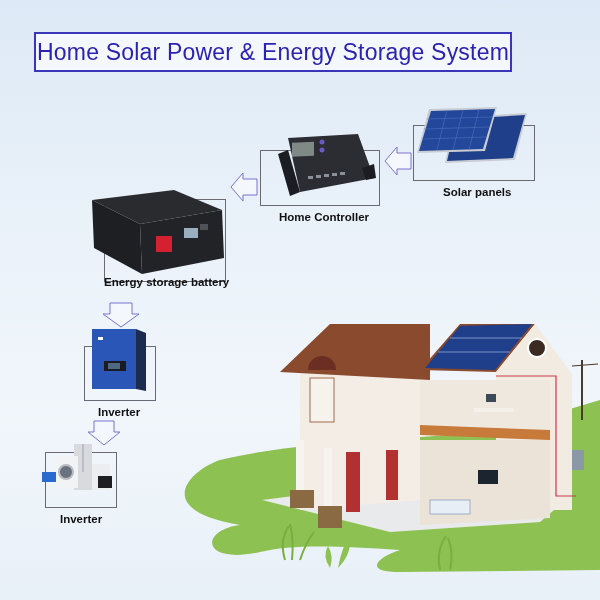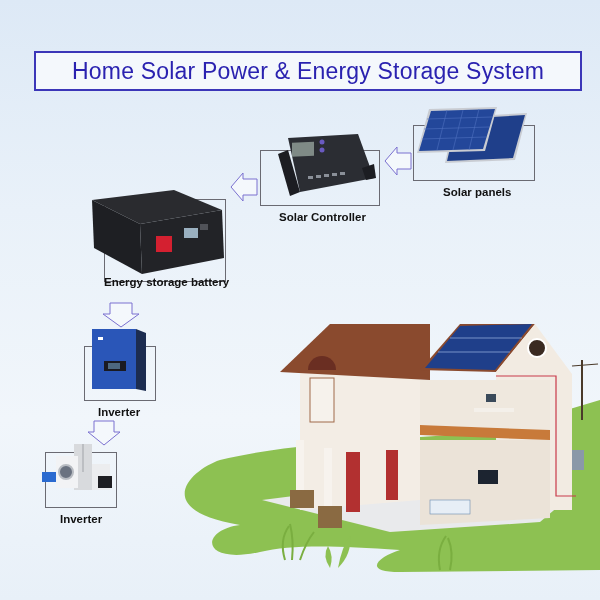--- a/index.html
+++ b/index.html
@@ -1,21 +1,21 @@
 <!DOCTYPE html>
 <html><head>
 <meta charset="utf-8">
 <style>
   html,body{margin:0;padding:0;}
   body{width:600px;height:600px;overflow:hidden;position:relative;
     background:linear-gradient(180deg,#dde9f6 0%,#e9f1f9 35%,#f1f6fb 70%,#e8f0f8 100%);
     font-family:"Liberation Sans",sans-serif;}
-  .title-box{position:absolute;left:34px;top:32px;width:548px;height:40px;
+  .title-box{position:absolute;left:34px;top:32px;width:478px;height:40px;
     border:2px solid #3b36b8;background:#f4f8fc;box-sizing:border-box;
-    display:flex;align-items:center;justify-content:center;margin-top:19px;}
+    display:flex;align-items:center;justify-content:center;}
   .title{color:#2a22b0;font-size:23px;letter-spacing:0.2px;white-space:nowrap;}
   .frame{position:absolute;border:1px solid #6a6a72;box-sizing:border-box;}
   .label{position:absolute;font-size:11.5px;color:#111;white-space:nowrap;font-weight:bold;}
   .arrow{position:absolute;}
   .abs{position:absolute;}
 </style>
 </head>
 <body>
 
 <div class="title-box">
@@ -52,21 +52,21 @@
   <circle cx="52" cy="12" r="2.5" fill="#6a5ac0"></circle>
     <circle cx="52" cy="20" r="2.5" fill="#6a5ac0"></circle>
   <g fill="#8a8f98">
       <rect x="38" y="46" width="5" height="3"></rect>
       <rect x="46" y="45" width="5" height="3"></rect>
       <rect x="54" y="44" width="5" height="3"></rect>
       <rect x="62" y="43" width="5" height="3"></rect>
       <rect x="70" y="42" width="5" height="3"></rect>
     </g>
 </svg>
-<span class="label" style="left:279px;top:211px;">Solar Controller</span>
+<span class="label" style="left:279px;top:211px;">Home Controller</span>
 
 <svg class="arrow" style="left:229px;top:171px;" width="30" height="32" viewBox="0 0 30 32">
   <polygon points="28,8 14,8 14,2 2,16 14,30 14,24 28,24" fill="#f4f8fc" stroke="#7a70d0" stroke-width="1"></polygon>
 </svg>
 
 <div class="frame" style="left:104px;top:199px;width:122px;height:83px;"></div>
 <svg class="abs" style="left:90px;top:180px;" width="140" height="100" viewBox="0 0 140 100">
   <polygon points="2,20 84,10 132,30 50,44" fill="#2a2b2f"></polygon>
   <polygon points="2,20 50,44 52,94 4,68" fill="#1e1f23"></polygon>
   <polygon points="50,44 132,30 134,78 52,94" fill="#222327"></polygon>

